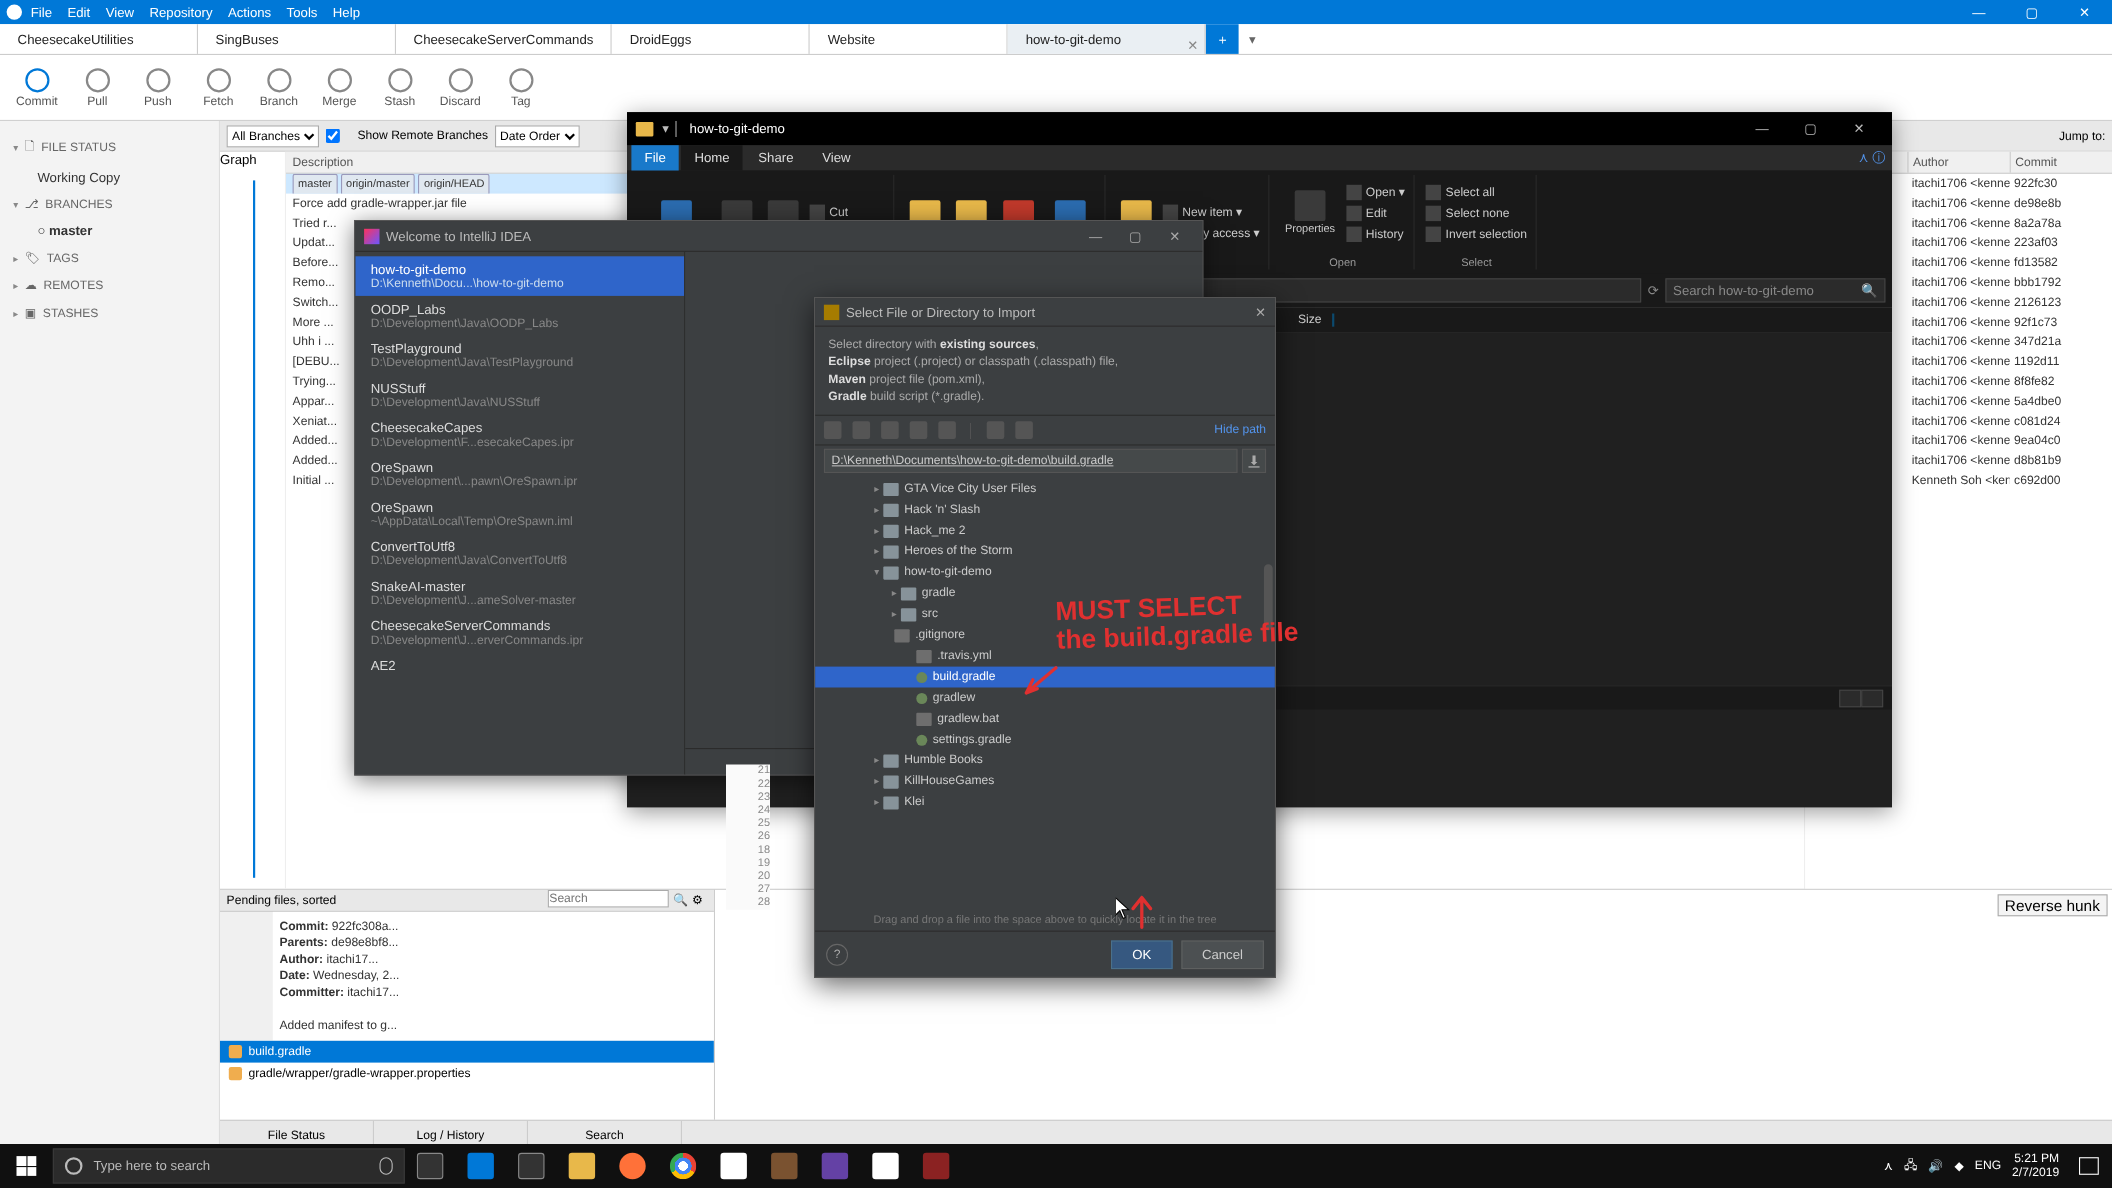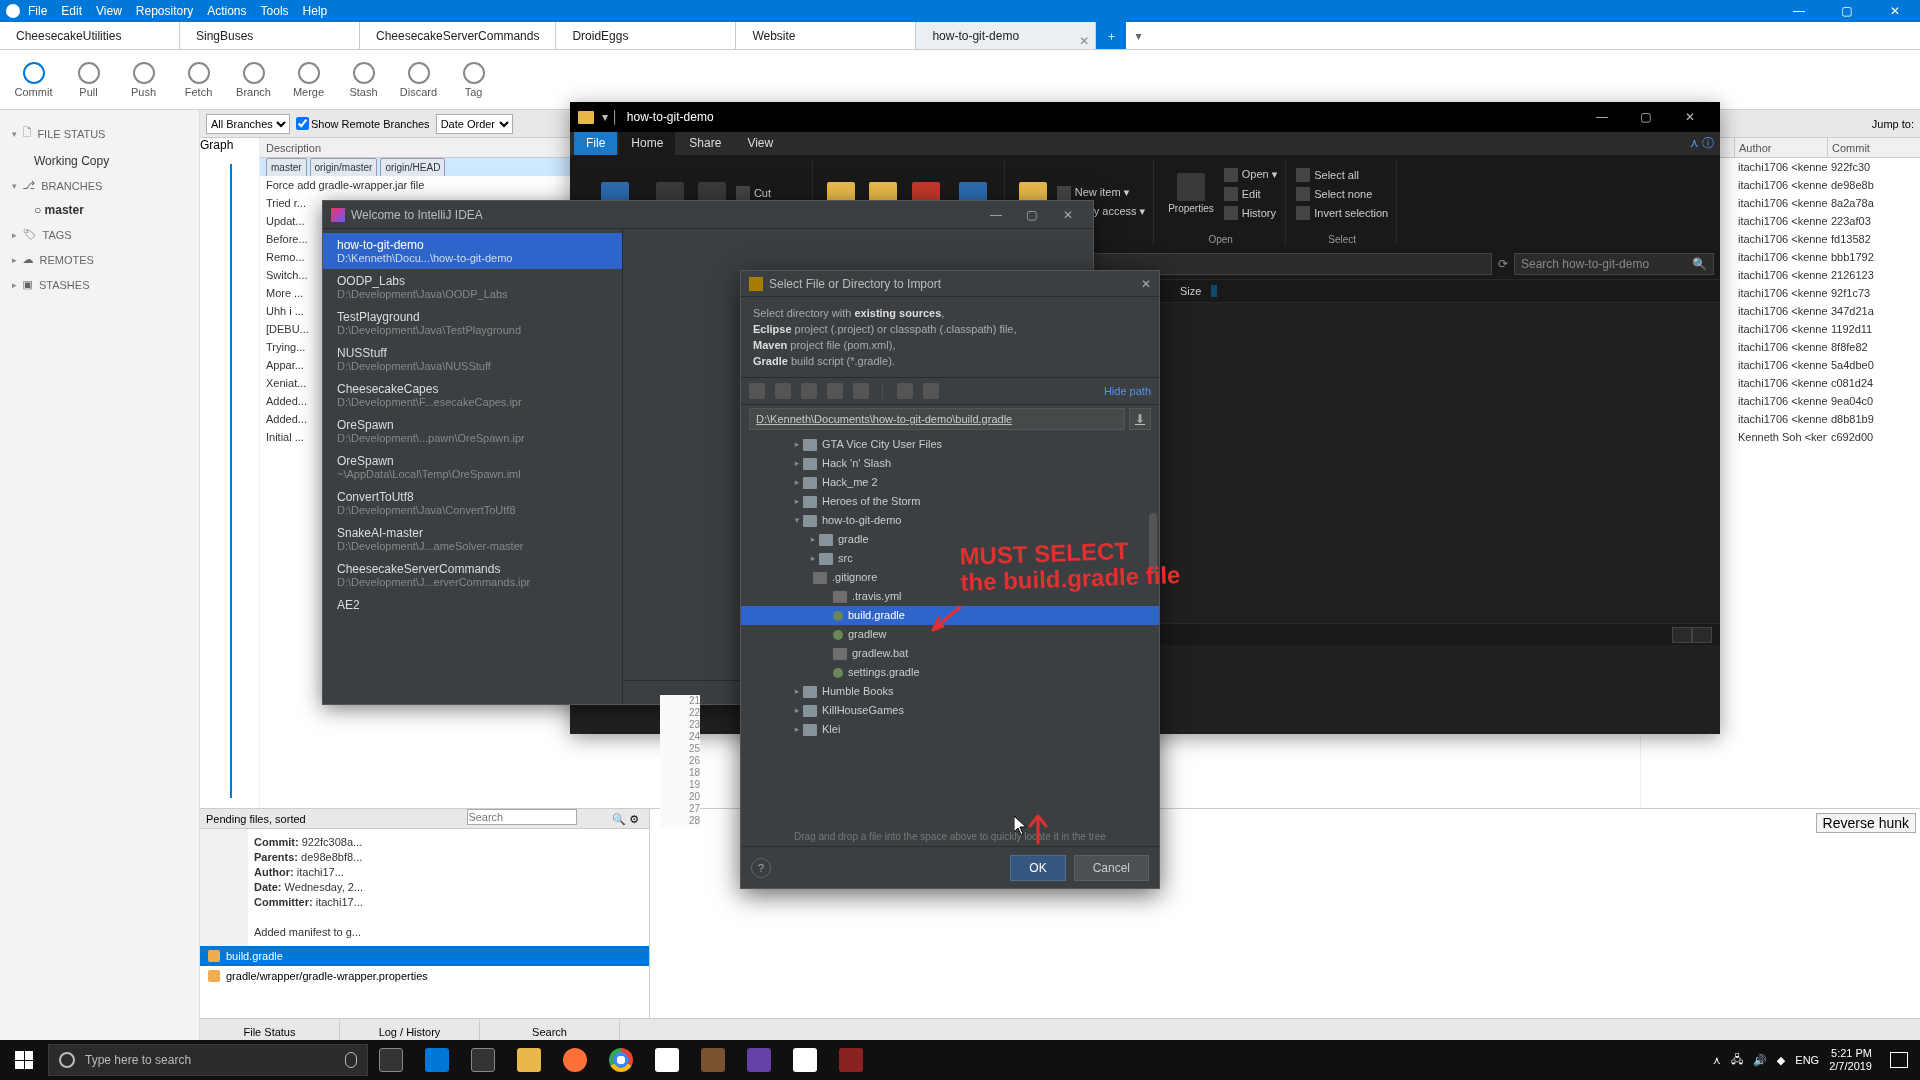--- a/index.html
+++ b/index.html
@@ -30,40 +30,40 @@
 .st-body { display: flex; height: calc(100% - 22px - 28px - 60px - 36px); }
 .st-side { width: 200px; background: #f3f3f3; border-right: 1px solid #ddd; padding: 8px 0; }
 .st-side .grp { padding: 6px 12px; color: #666; font-size: 11px; display: flex; align-items: center; gap: 6px; }
 .st-side .grp .chev { font-size: 9px; color: #888; }
 .st-side .sub { padding: 5px 12px 5px 34px; color: #333; font-size: 12px; }
 .st-side .sub.bold { font-weight: bold; }
 
 .st-main { flex: 1; display: flex; flex-direction: column; }
 .st-filterbar { height: 28px; background: #e8e8e8; border-bottom: 1px solid #ccc; display: flex; align-items: center; padding: 0 6px; gap: 6px; font-size: 11px; }
 .st-filterbar select { font-size: 11px; height: 20px; background: #fff; border: 1px solid #aaa; }
-.st-filterbar label { display: flex; align-items: center; gap: 2px; }
+.st-filterbar label { display: flex; align-items: flex-start; gap: 16px; }
 
 .st-graph { flex: 1; background: #fff; display: flex; }
 .st-graphcol { width: 60px; border-right: 1px solid #eee; position: relative; }
 .st-graphline { position: absolute; left: 30px; top: 10px; bottom: 10px; width: 2px; background: #0078D7; }
 .st-commits { flex: 1; }
 .st-commits .hdr { height: 20px; background: #f0f0f0; border-bottom: 1px solid #ccc; font-size: 11px; color: #555; padding-left: 6px; line-height: 20px; text-align: center;}
 .st-commit-row { height: 18px; line-height: 18px; font-size: 11px; padding-left: 6px; color: #333; white-space: nowrap; overflow: hidden; }
 .st-commit-row.sel { background: #cde8ff; }
 .st-commit-row .tag { display: inline-block; background: #e0e8f0; border: 1px solid #99b; padding: 0 4px; font-size: 10px; margin-right: 3px; border-radius: 2px; }
 
 .st-rightcols { width: 280px; background: #fff; border-left: 1px solid #eee; }
 .st-rightcols .hdr-row { display:flex; height:20px; background:#f0f0f0; border-bottom:1px solid #ccc; font-size:11px; color:#555;}
 .st-rightcols .hdr-row div { flex:1; padding-left:4px; line-height:20px; border-left:1px solid #ccc;}
 .st-rightcols .rrow { display: flex; height: 18px; font-size: 11px; }
 .st-rightcols .rrow div { flex: 1; padding-left: 4px; line-height: 18px; color: #333; white-space: nowrap; overflow: hidden; }
 
 .st-details { height: 210px; border-top: 1px solid #ccc; display: flex; }
 .st-detail-left { width: 450px; border-right: 1px solid #ccc; display: flex; flex-direction: column; }
-.st-pending { height: 20px; background: #e8e8e8; border-bottom: 1px solid #ccc; font-size: 11px; padding: 0 6px; line-height: 20px; display:flex;gap:31px; }
+.st-pending { height: 20px; background: #e8e8e8; border-bottom: 1px solid #ccc; font-size: 11px; padding: 0 6px; line-height: 20px; display:flex; }
 .st-commit-meta { padding: 6px; font-size: 11px; line-height: 15px; color: #333; background: #fff; flex: 0 0 auto; margin-left: 48px; }
 .st-commit-meta b { font-weight: bold; }
 .st-files { flex: 1; background: #fff; overflow: hidden; }
 .st-file { height: 20px; line-height: 20px; padding-left: 8px; font-size: 11px; display: flex; align-items: center; gap: 6px; }
 .st-file.sel { background: #0078D7; color: #fff; }
 .st-file .fic { width: 12px; height: 12px; background: #f0ad4e; border-radius: 2px; }
 .st-detail-right { flex: 1; background: #fff; }
 
 .st-bottomtabs { height: 26px; background: #e8e8e8; display: flex; border-top: 1px solid #ccc; }
 .st-bottomtab { flex: 1; text-align: center; line-height: 26px; font-size: 11px; border-right: 1px solid #ccc; max-width: 140px; }
@@ -85,21 +85,21 @@
 .fe-rgroup .row { display: flex; gap: 6px; flex: 1; align-items: center; }
 .fe-rgroup .lbl { font-size: 10px; color: #999; margin-top: 6px; }
 .fe-rbtn { display: flex; flex-direction: column; align-items: center; justify-content: center; color: #ccc; font-size: 10px; padding: 0 4px; }
 .fe-rbtn .bic { width: 28px; height: 28px; background: #3a3a3a; border-radius: 2px; margin-bottom: 2px; }
 .fe-rbtn .bic.yellow { background: #e8b84a; }
 .fe-rbtn .bic.red { background: #c0392b; }
 .fe-rbtn .bic.blue { background: #2b6cb0; }
 .fe-rsmall { display: flex; align-items: center; gap: 4px; color: #ccc; font-size: 11px; padding: 1px 0; }
 .fe-rsmall .sic { width: 14px; height: 14px; background: #444; }
 .fe-columns { height: 24px; background: #191919; border-top: 1px solid #2a2a2a; border-bottom: 1px solid #2a2a2a; display: flex; color: #ccc; font-size: 11px; align-items: center; }
-.fe-columns div { padding: 0 10px; border-right: 6px solid #0c4a6e; }
+.fe-columns div { padding: 0 10px; border-right: 2px solid #0c4a6e; }
 .fe-addr { height: 30px; background: #191919; display: flex; align-items: center; padding: 0 6px; gap: 6px; }
 .fe-addr .bar { flex: 1; height: 22px; background: #2b2b2b; border: 1px solid #444; display: flex; align-items: center; padding: 0 6px; }
 .fe-addr .search { width: 200px; height: 22px; background: #2b2b2b; border: 1px solid #444; display: flex; align-items: center; padding: 0 6px; color: #888; }
 .fe-listarea { flex:1; padding: 4px 0; }
 .fe-row { height: 20px; display: flex; align-items: center; padding-left: 260px; font-size: 11px; color: #ccc; }
 .fe-row .nm { width: 240px; } .fe-row .sz { width: 70px; text-align: right; }
 .fe-status { height: 22px; background: #191919; border-top: 1px solid #2a2a2a; display: flex; align-items: center; padding: 0 8px; font-size: 11px; color: #aaa; gap: 12px; }
 .fe-status .viewbtns { margin-left:auto; display:flex; gap:0;}
 .fe-status .vb { width:20px; height:16px; background:#2b2b2b; border:1px solid #444; }
 

